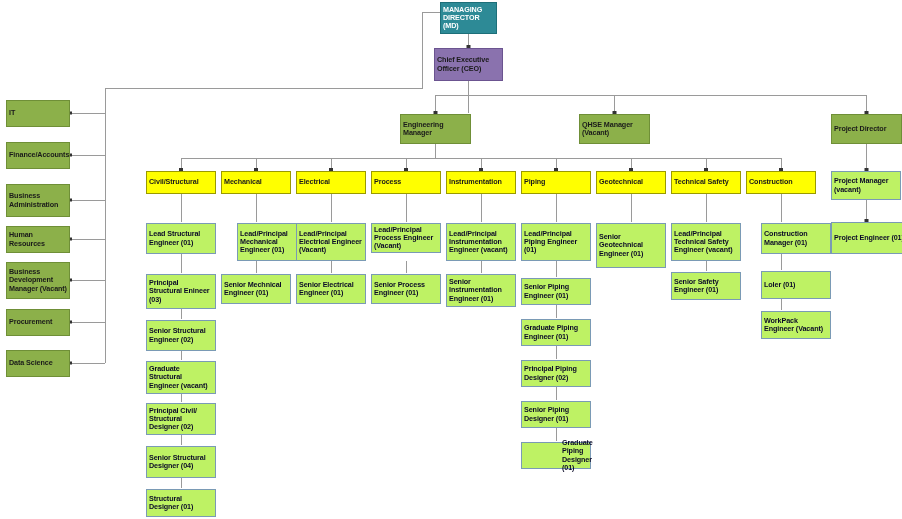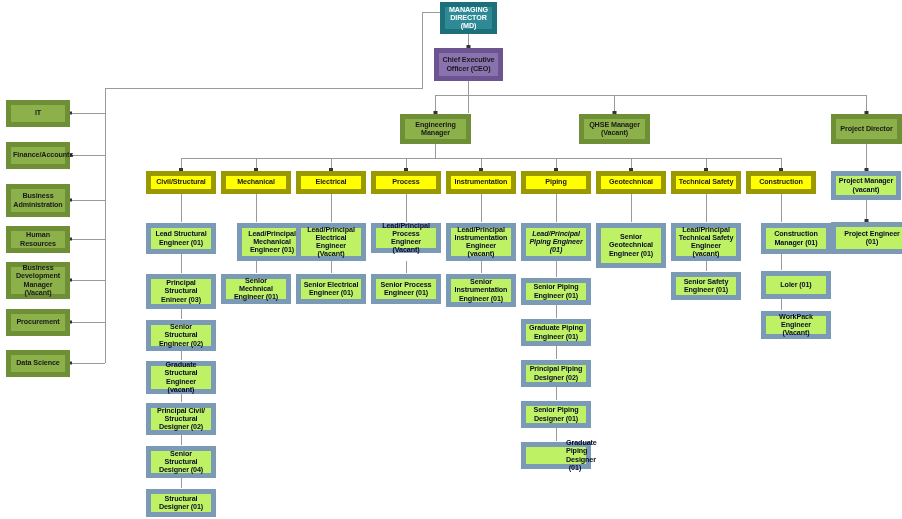--- a/index.html
+++ b/index.html
@@ -1,20 +1,20 @@
 <!DOCTYPE html>
 <html><head>
 <meta charset="utf-8">
 <style>
   html,body{margin:0;padding:0;background:#ffffff;}
   body{font-family:"Liberation Sans",sans-serif;}
   #chart{position:relative;width:902px;height:519px;background:#fff;overflow:hidden;}
   #svg-layer{position:absolute;left:0;top:0;width:902px;height:519px;pointer-events:none;}
-  .node{position:absolute;box-sizing:border-box;border:5px solid #4c1d95;
-        display:flex;align-items:center;justify-content:center;text-align:center;
+  .node{position:absolute;box-sizing:border-box;border:1px solid #4c1d95;
+        display:flex;align-items:center;justify-content:center;
         font-weight:bold;color:#111;line-height:1.12;padding:1px 2px;
         font-size:7.2px;letter-spacing:-0.1px;}
   .node.teal{background:#2d8a96;color:#ffffff;border-color:#1d6f79;}
   .node.purple{background:#8a72ae;color:#1a1a1a;border-color:#6b5490;}
   .node.green{background:#8cb04a;color:#1a1a1a;border-color:#6f8f37;}
   .node.yellow{background:#ffff00;color:#1a1a1a;border-color:#9a9a00;}
   .node.blue{background:#bef264;color:#0a0a28;border-color:#7a9ab5;}
   .node span{display:block;width:100%;}
 </style>
 </head>
@@ -232,21 +232,21 @@
     <span>Senior Process Engineer (01)</span>
   </div>
 
   <div class="node blue" style="left:446px;top:223px;width:70px;height:38px;">
     <span>Lead/Principal Instrumentation Engineer (vacant)</span>
   </div>
   <div class="node blue" style="left:446px;top:274px;width:70px;height:33px;">
     <span>Senior Instrumentation Engineer (01)</span>
   </div>
 
-  <div class="node blue" style="left:521px;top:223px;width:70px;height:38px;font-style:italic;">
+  <div class="node blue" style="left:521px;top:223px;width:70px;height:38px;">
     <span>Lead/Principal Piping Engineer (01)</span>
   </div>
   <div class="node blue" style="left:521px;top:278px;width:70px;height:27px;">
     <span>Senior Piping Engineer (01)</span>
   </div>
   <div class="node blue" style="left:521px;top:319px;width:70px;height:27px;">
     <span>Graduate Piping Engineer (01)</span>
   </div>
   <div class="node blue" style="left:521px;top:360px;width:70px;height:27px;">
     <span>Principal Piping Designer (02)</span>

